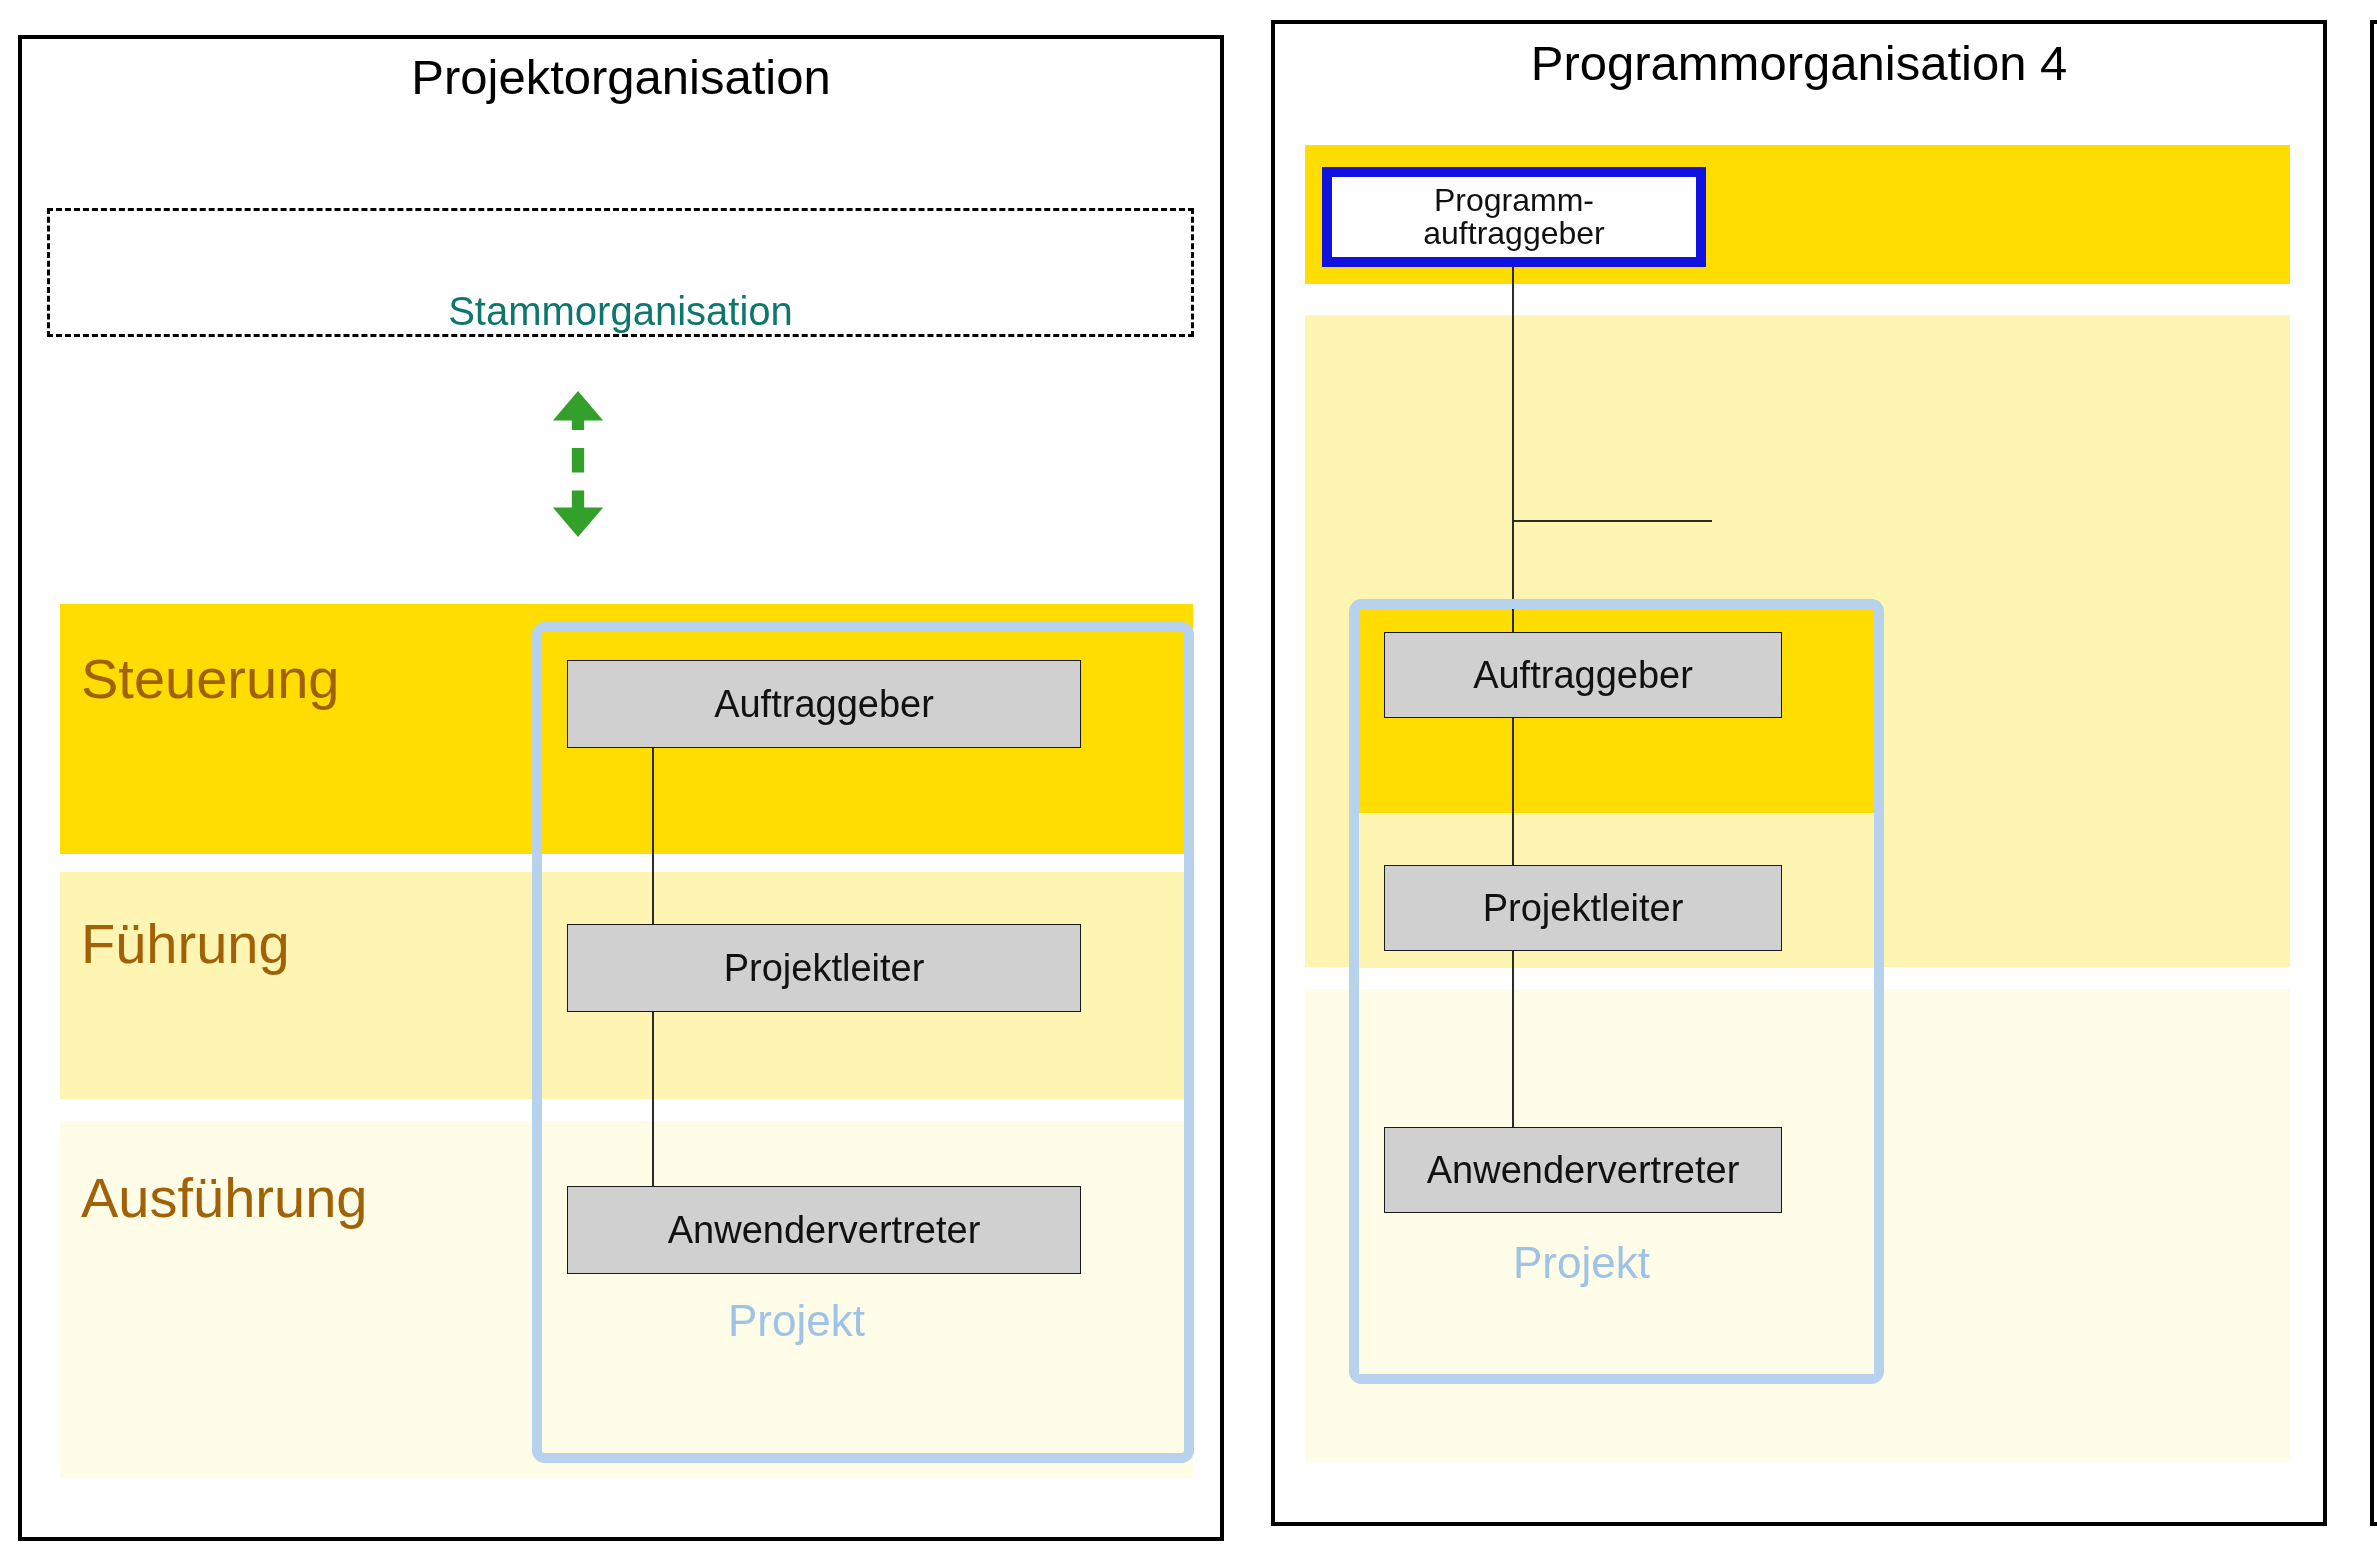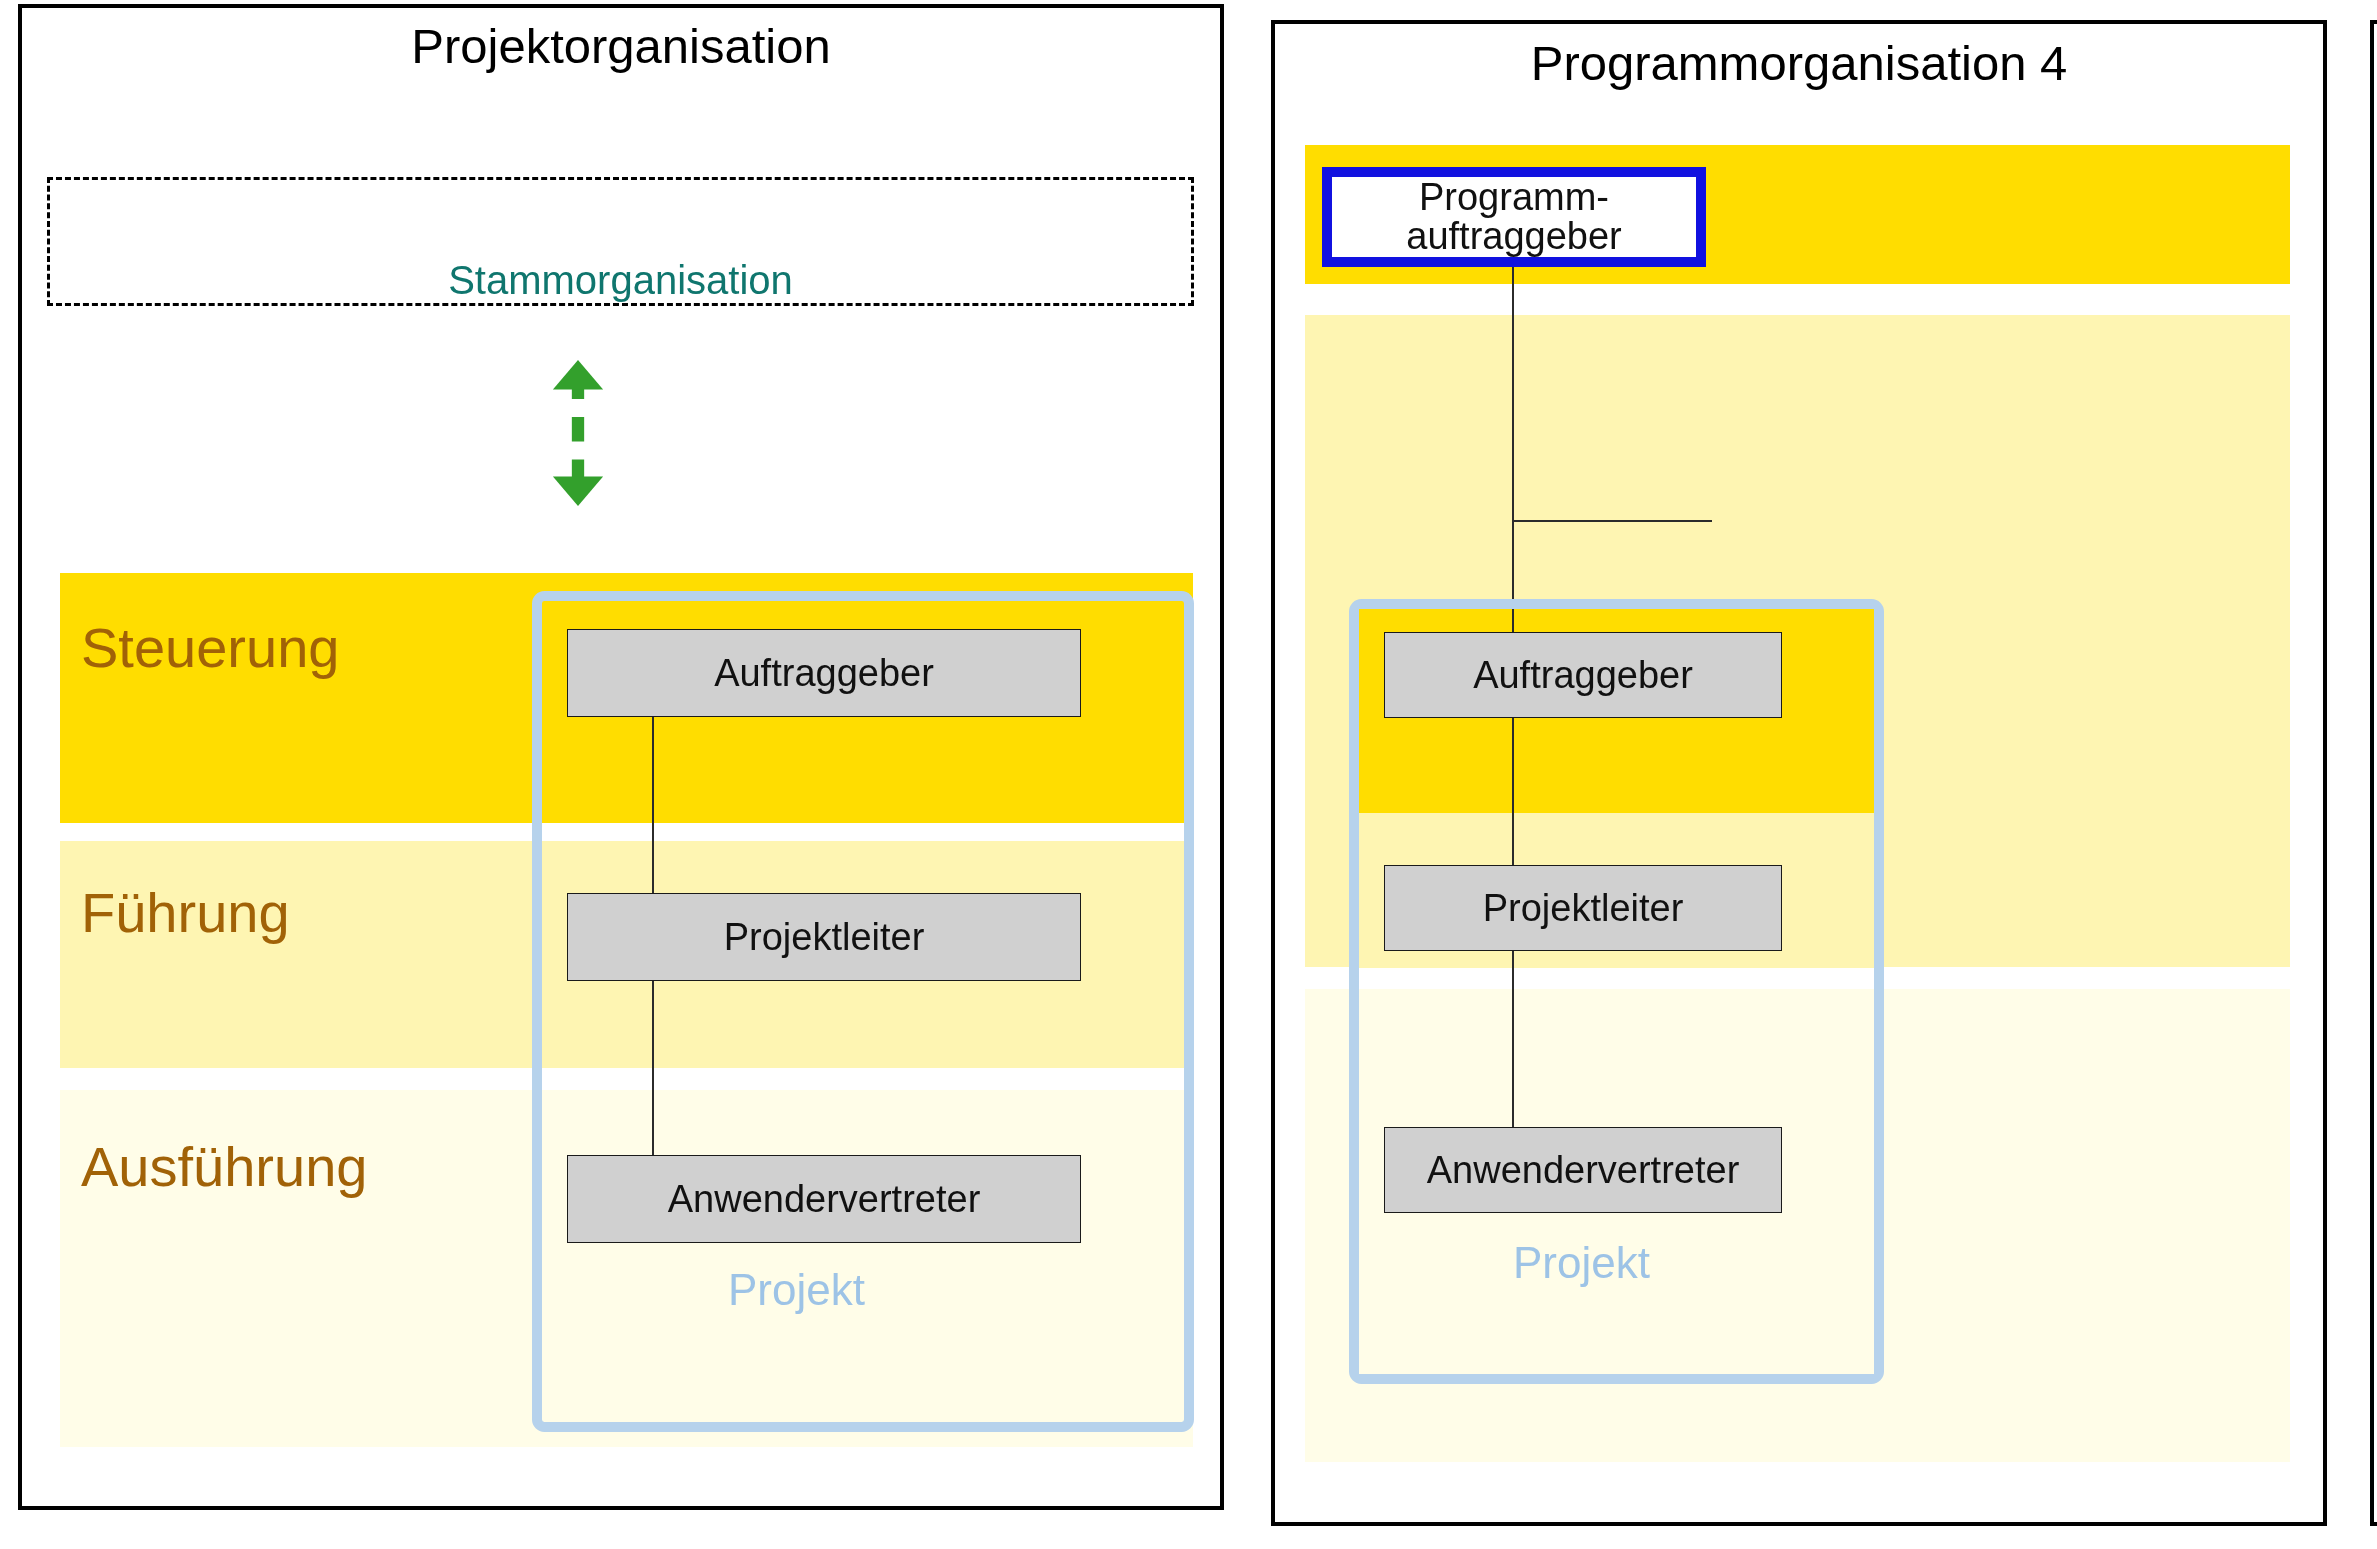--- a/index.html
+++ b/index.html
@@ -31,39 +31,39 @@
   .inner-fill-cream{position:absolute;background:#FFFDE8;}
 
   
   .role-box{position:absolute;box-sizing:border-box;background:#D0D0D0;
     border:1.9px solid #1a1a1a;display:flex;align-items:center;justify-content:center;
     font-size:38px;color:#111;line-height:1;white-space:nowrap;}
 
   
   .prog-box{position:absolute;box-sizing:border-box;background:#ffffff;
     border:10px solid #1111E0;display:flex;align-items:center;justify-content:center;
-    text-align:center;font-size:38px;color:#111;line-height:1.04;}
+    text-align:center;font-size:32px;color:#111;line-height:1.04;}
 
   
   .dashed-box{position:absolute;box-sizing:border-box;background:#fff;
     border:3.3px dashed #000;display:flex;align-items:flex-end;justify-content:center;
     font-size:40px;color:#0f766e;}
 
   
   .conn-v{position:absolute;background:#2b2b2b;width:1.9px;}
   .conn-h{position:absolute;background:#2b2b2b;height:1.9px;}
 
   .arrow-wrap{position:absolute;}
 </style>
 </head>
 <body>
 
 <div id="stage">
 
-  <div class="panel" style="left:18px;top:4px;width:1206px;height:1506px;">
+  <div class="panel" style="left:18px;top:35px;width:1206px;height:1506px;">
 
     <div class="panel-title" style="top:14.3px;">Projektorganisation</div>
 
     <div class="dashed-box" style="left:25px;top:169px;width:1147px;height:129px;">
       <span>Stammorganisation</span>
     </div>
 
     <div class="arrow-wrap" style="left:511px;top:349px;width:90px;height:152px;">
       <svg width="90" height="152" viewBox="0 0 190 320" xmlns="http://www.w3.org/2000/svg">
         <g stroke="#33A02C" stroke-width="26" fill="none" stroke-linecap="butt">

